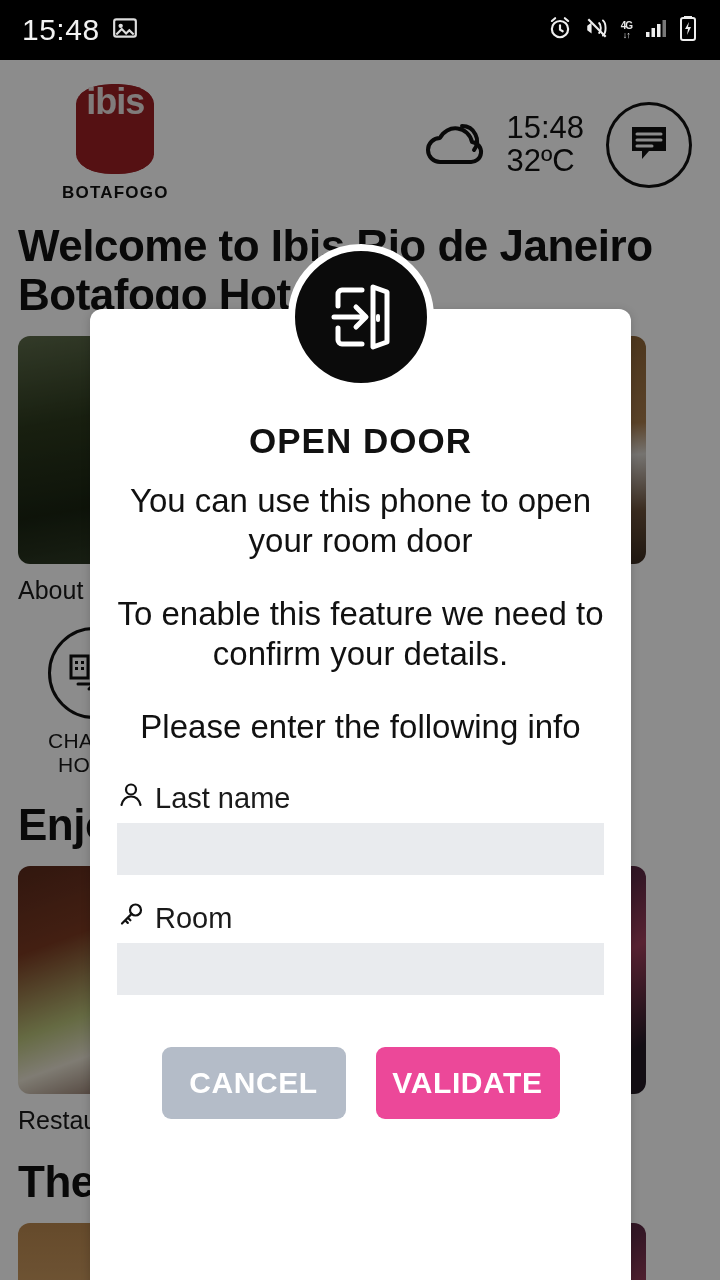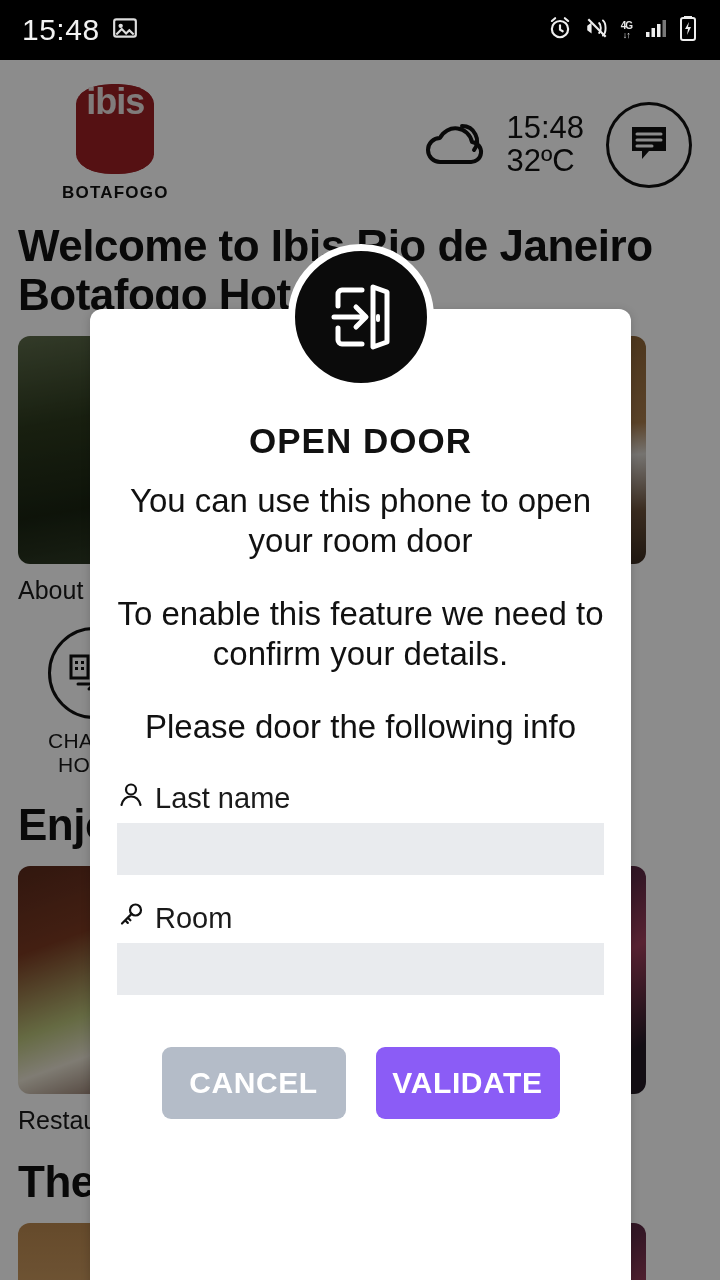--- a/index.html
+++ b/index.html
@@ -137,21 +137,21 @@
 
   .modal-actions{
     display:flex; gap:30px; justify-content:center; padding:52px 27px 0 27px;
   }
   .btn{
     width:184px; height:72px; border:none; border-radius:9px; cursor:pointer;
     font-size:30px; font-weight:700; letter-spacing:.6px; color:#fff;
     font-family:"Liberation Sans", sans-serif;
   }
   .btn-cancel{ background:#b4bcc8; }
-  .btn-validate{ background:#8b5cf6; }
+  .btn-validate{ background:#ec4899; }
 
   .fields-top{ margin-top:34px; }
 </style>
 </head>
 <body>
 
 <div class="statusbar">
   <div class="sb-left">
     <span class="sb-clock">15:48</span>
     <span class="sb-ico">
@@ -335,21 +335,21 @@
         <path d="M55 13l14 5v50l-14 5z" fill="none" stroke="#fff" stroke-width="5" stroke-linejoin="round"></path>
         <rect x="58" y="40" width="4" height="8" rx="2" fill="#fff"></rect>
       </svg>
     </div>
 
     <div class="modal-title">OPEN DOOR</div>
 
     <div class="modal-body">
       <p class="modal-para">You can use this phone to open your room door</p>
       <p class="modal-para">To enable this feature we need to confirm your details.</p>
-      <p class="modal-para">Please door the following info</p>
+      <p class="modal-para">Please enter the following info</p>
     </div>
 
     <div class="fields-top">
       <div class="field">
         <div class="field-label">
           <span>
             <svg width="28" height="28" viewBox="0 0 28 28">
               <circle cx="14" cy="8.5" r="5" fill="none" stroke="#111" stroke-width="2.2"></circle>
               <path d="M4.5 24c1.5-6 5-8.5 9.5-8.5s8 2.5 9.5 8.5" fill="none" stroke="#111" stroke-width="2.2" stroke-linecap="round"></path>
             </svg>

